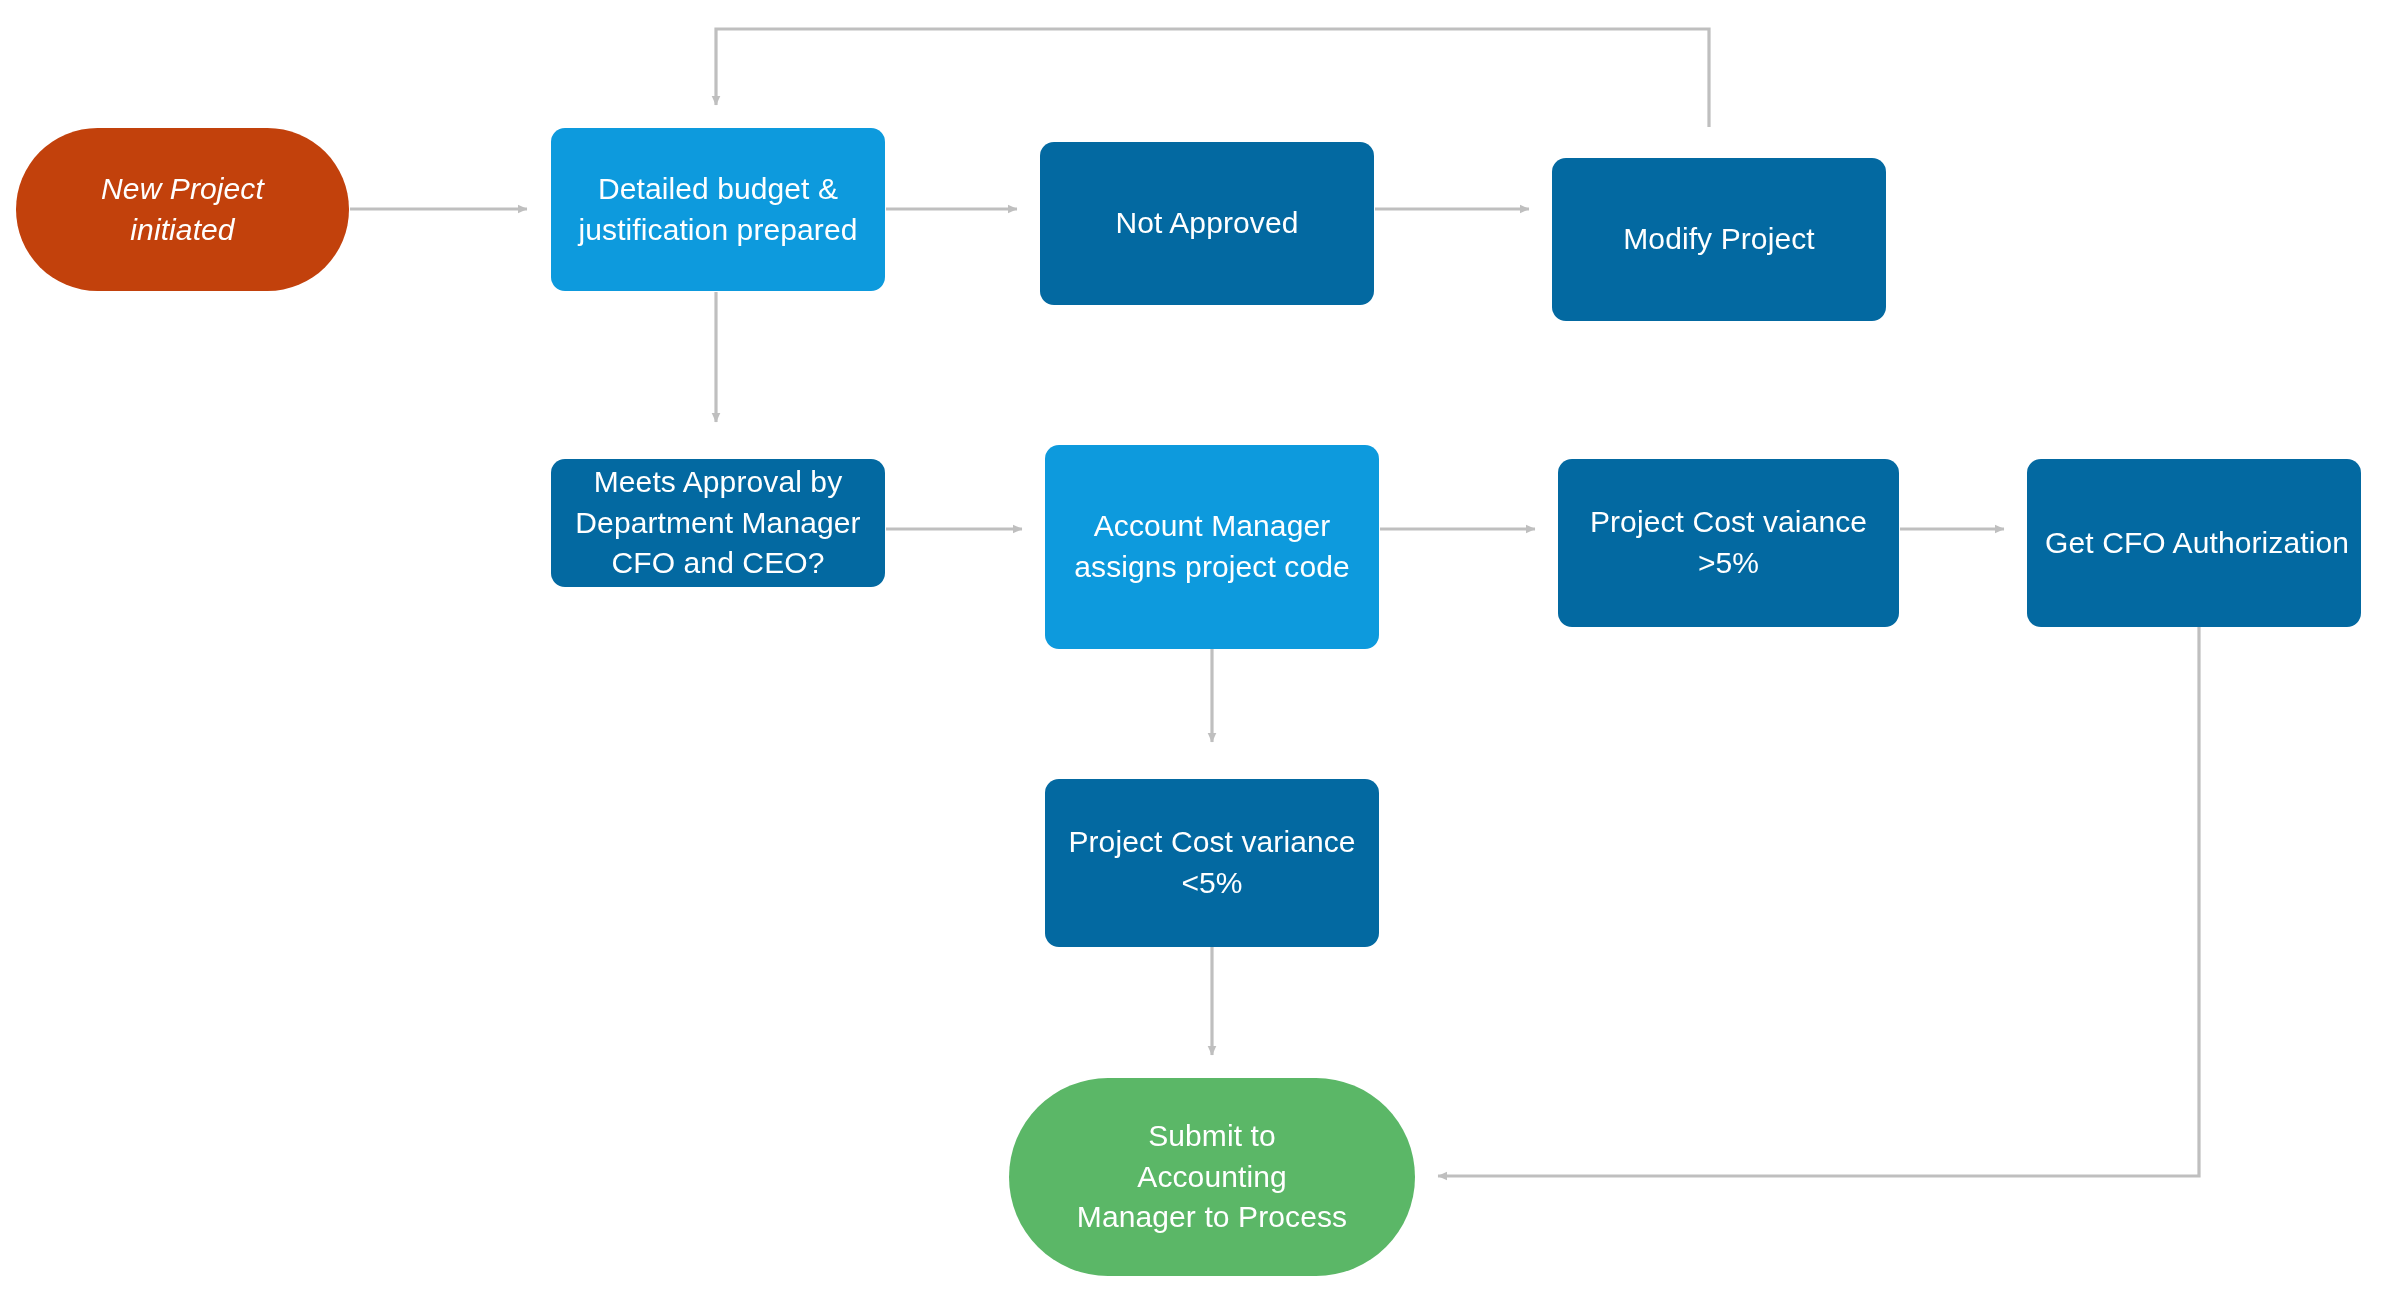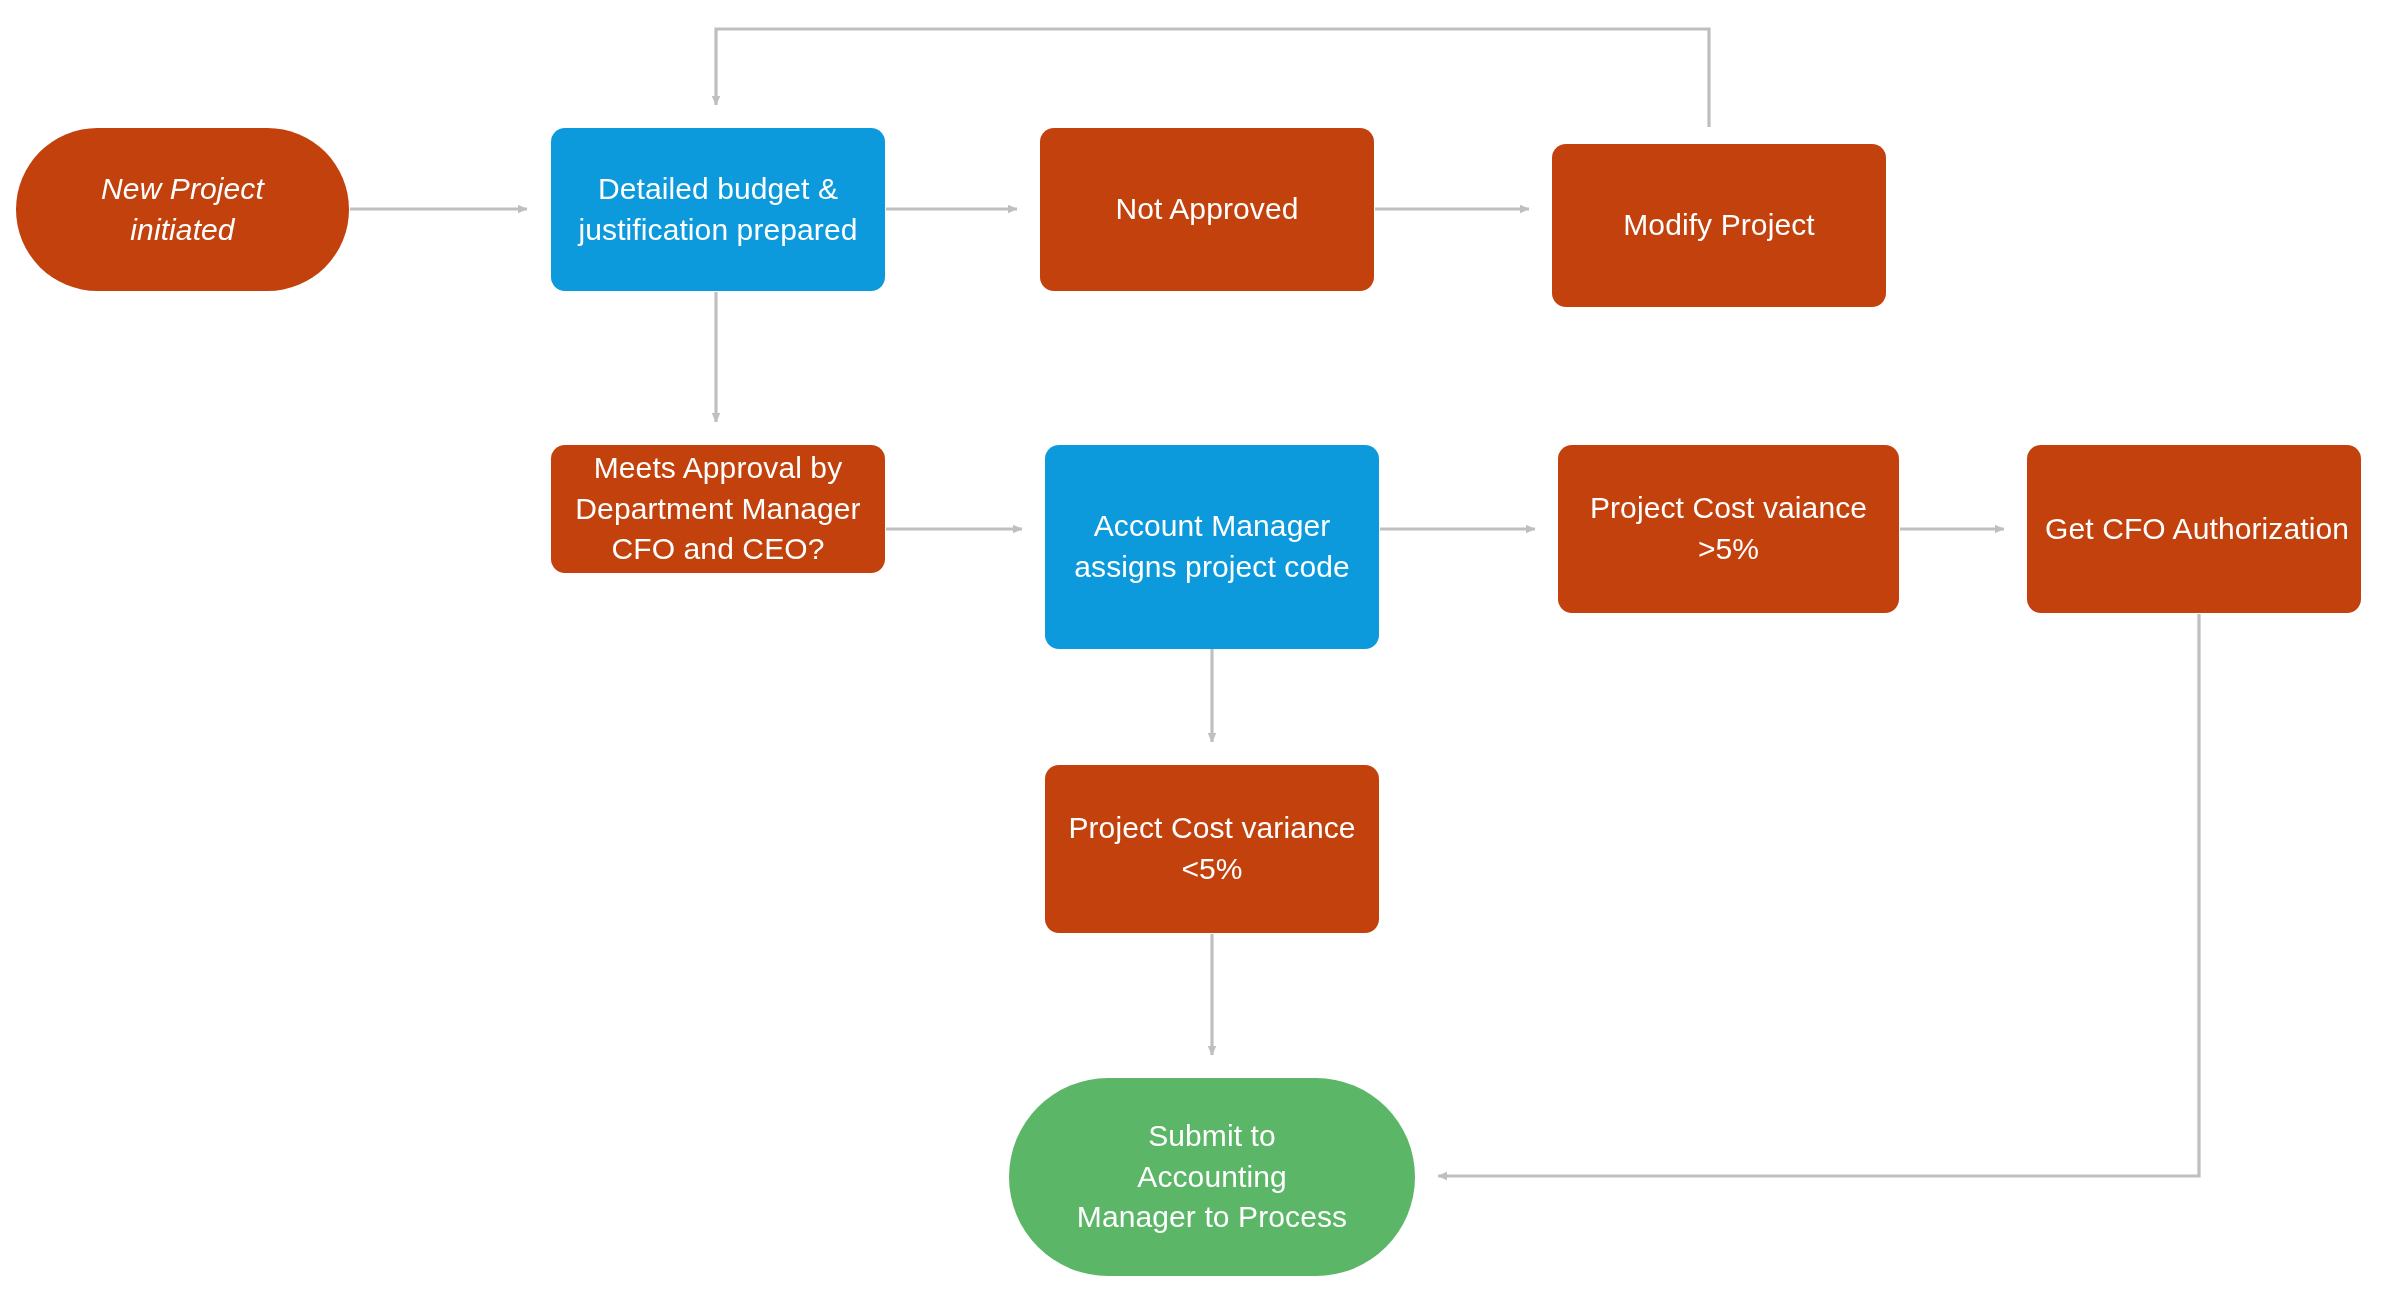--- a/index.html
+++ b/index.html
@@ -44,21 +44,21 @@
     z-index: 2;
   }
   .node .label {
     white-space: pre-line;
     display: block;
     width: 100%;
   }
   .shape-terminator { border-radius: 999px; }
   .shape-process    { border-radius: 14px; }
   .fill-navy   { background: #c2410c; font-style: italic; }
-  .fill-blue   { background: #c2410c; }
+  .fill-blue   { background: #0369a1; margin-top: 14px; }
   .fill-cyan   { background: #0d9add; }
   .fill-green  { background: #5bb767; }
 </style>
 </head>
 <body>
 
 <div id="canvas">
 
   <svg class="connectors" viewBox="0 0 2392 1316" xmlns="http://www.w3.org/2000/svg">
     <defs>

